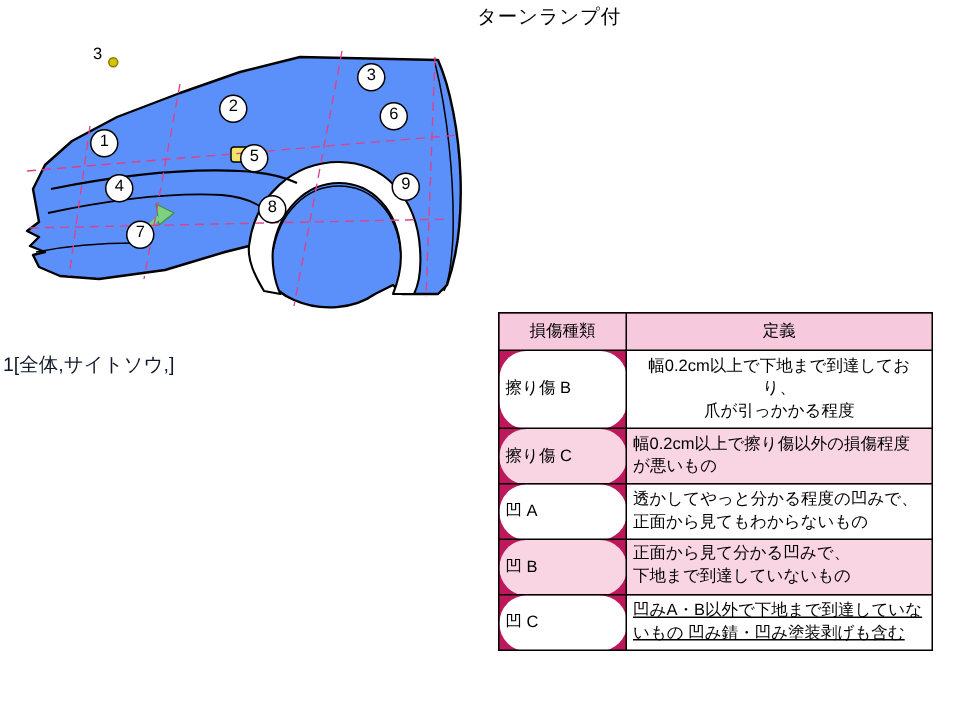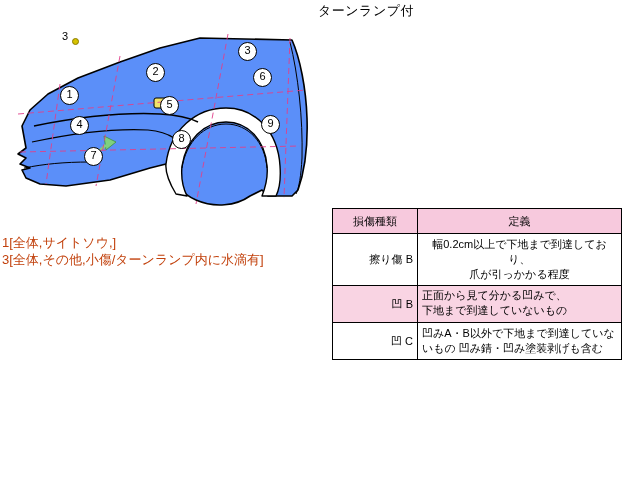--- a/index.html
+++ b/index.html
@@ -56,21 +56,21 @@
     position: absolute;
     font-size: 11px;
     color: #000;
   }
   
   #notes {
     position: absolute;
     left: 2px;
     top: 234px;
     font-size: 13px;
-    color: #c2410c;
+    color: #0f172a;
     line-height: 17px;
   }
   #notes div {
     white-space: nowrap;
   }
   
   #legend-table {
     position: absolute;
     left: 332px;
     top: 208px;
@@ -87,22 +87,23 @@
     line-height: 15px;
   }
   #legend-table th {
     background: #f7c9dd;
     font-weight: normal;
     text-align: center;
     height: 18px;
   }
   #legend-table td.kind {
     width: 76px;
-    text-align: right;
+    text-align: left;
     white-space: nowrap;
+    border-radius: 18px;
   }
   #legend-table td.def {
     text-align: left;
   }
   .row-pink td {
     background: #f9d4e3;
   }
   .row-white td {
     background: #ffffff;
   }
@@ -169,42 +170,51 @@
     <div class="callout" style="left:70px;  top:98px;">4</div>
     <div class="callout" style="left:160px; top:78px;">5</div>
     <div class="callout" style="left:253px; top:50px;">6</div>
     <div class="callout" style="left:84px;  top:129px;">7</div>
     <div class="callout" style="left:172px; top:112px;">8</div>
     <div class="callout" style="left:261px; top:97px;">9</div>
   </div>
 
   <div id="notes">
     <div>1[全体,サイトソウ,]</div>
-    <div>3[全体,その他,小傷/ターンランプ内に水滴有]</div>
   </div>
 
   <table id="legend-table">
     <thead>
       <tr>
         <th>損傷種類</th>
         <th>定義</th>
       </tr>
     </thead>
     <tbody>
       <tr class="row-white">
         <td class="kind">擦り傷 B</td>
         <td class="def" style="white-space:pre-line;text-align:center;">幅0.2cm以上で下地まで到達しており、
 爪が引っかかる程度</td>
       </tr>
       <tr class="row-pink">
+        <td class="kind">擦り傷 C</td>
+        <td class="def" style="white-space:pre-line;">幅0.2cm以上で擦り傷以外の損傷程度
+が悪いもの</td>
+      </tr>
+      <tr class="row-white">
+        <td class="kind">凹 A</td>
+        <td class="def" style="white-space:pre-line;">透かしてやっと分かる程度の凹みで、
+正面から見てもわからないもの</td>
+      </tr>
+      <tr class="row-pink">
         <td class="kind">凹 B</td>
         <td class="def" style="white-space:pre-line;font-family:Liberation Mono, monospace;">正面から見て分かる凹みで、
 下地まで到達していないもの</td>
       </tr>
       <tr class="row-white">
         <td class="kind">凹 C</td>
-        <td class="def" style="white-space:pre-line;">凹みA・B以外で下地まで到達していな
+        <td class="def" style="white-space:pre-line;text-decoration:underline;">凹みA・B以外で下地まで到達していな
 いもの 凹み錆・凹み塗装剥げも含む</td>
       </tr>
     </tbody>
   </table>
 
 </div>
 
 </body></html>

